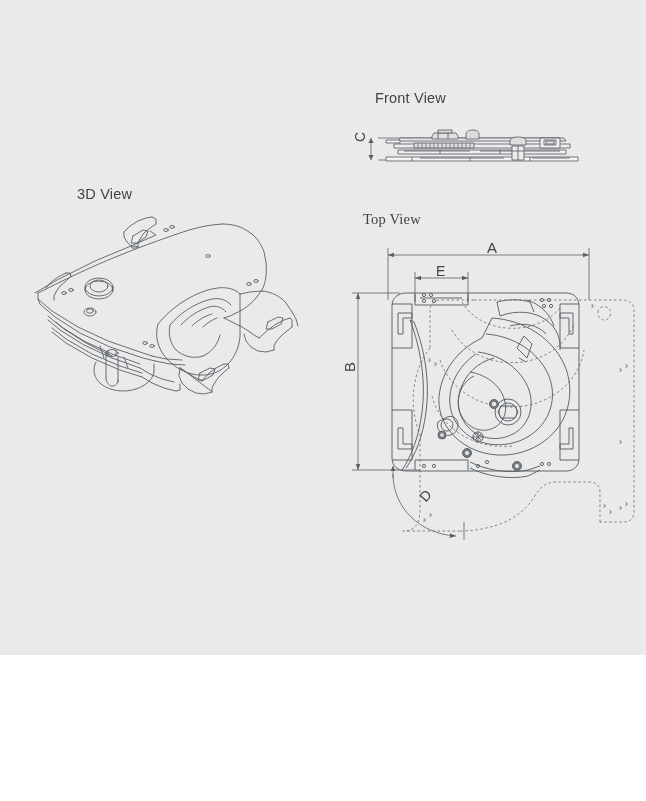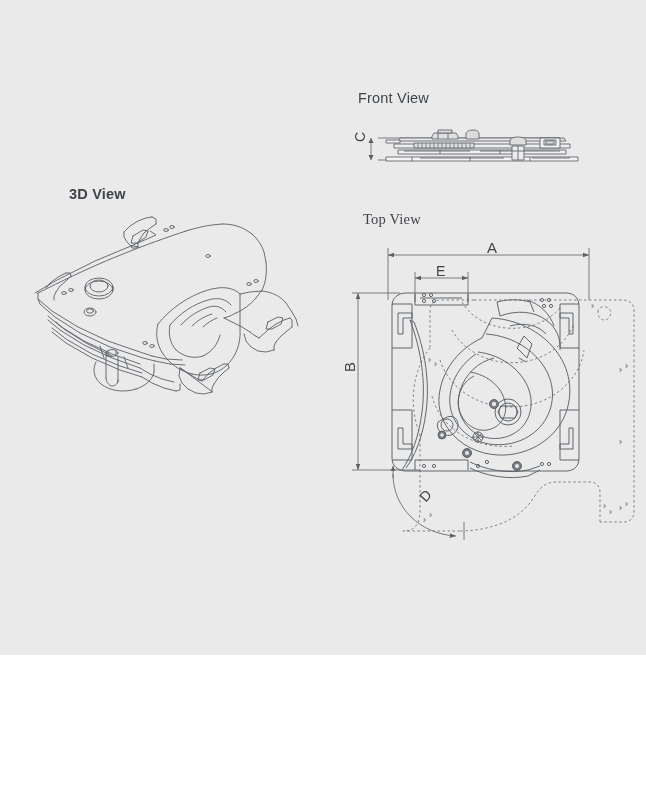--- a/index.html
+++ b/index.html
@@ -16,22 +16,22 @@
     position:absolute;left:0;top:0;width:646px;height:655px;
     background:#eaeaea;
   }
   .view-label{
     position:absolute;
     font-size:14.5px;
     color:#3f444a;
     letter-spacing:.2px;
     white-space:nowrap;
   }
-  #label-3d{left:69px;top:186px;font-weight:bold;}
-  #label-front{left:358px;top:90px;}
+  #label-3d{left:77px;top:186px;}
+  #label-front{left:375px;top:90px;}
   #label-top{left:363px;top:211px;font-family:Liberation Serif, serif;}
 
   svg{display:block;}
   .svg-layer{position:absolute;left:0;top:0;}
 
   
   #spec-table{
     position:absolute;left:0;top:655px;width:646px;height:146px;
     background:#ffffff;
   }

